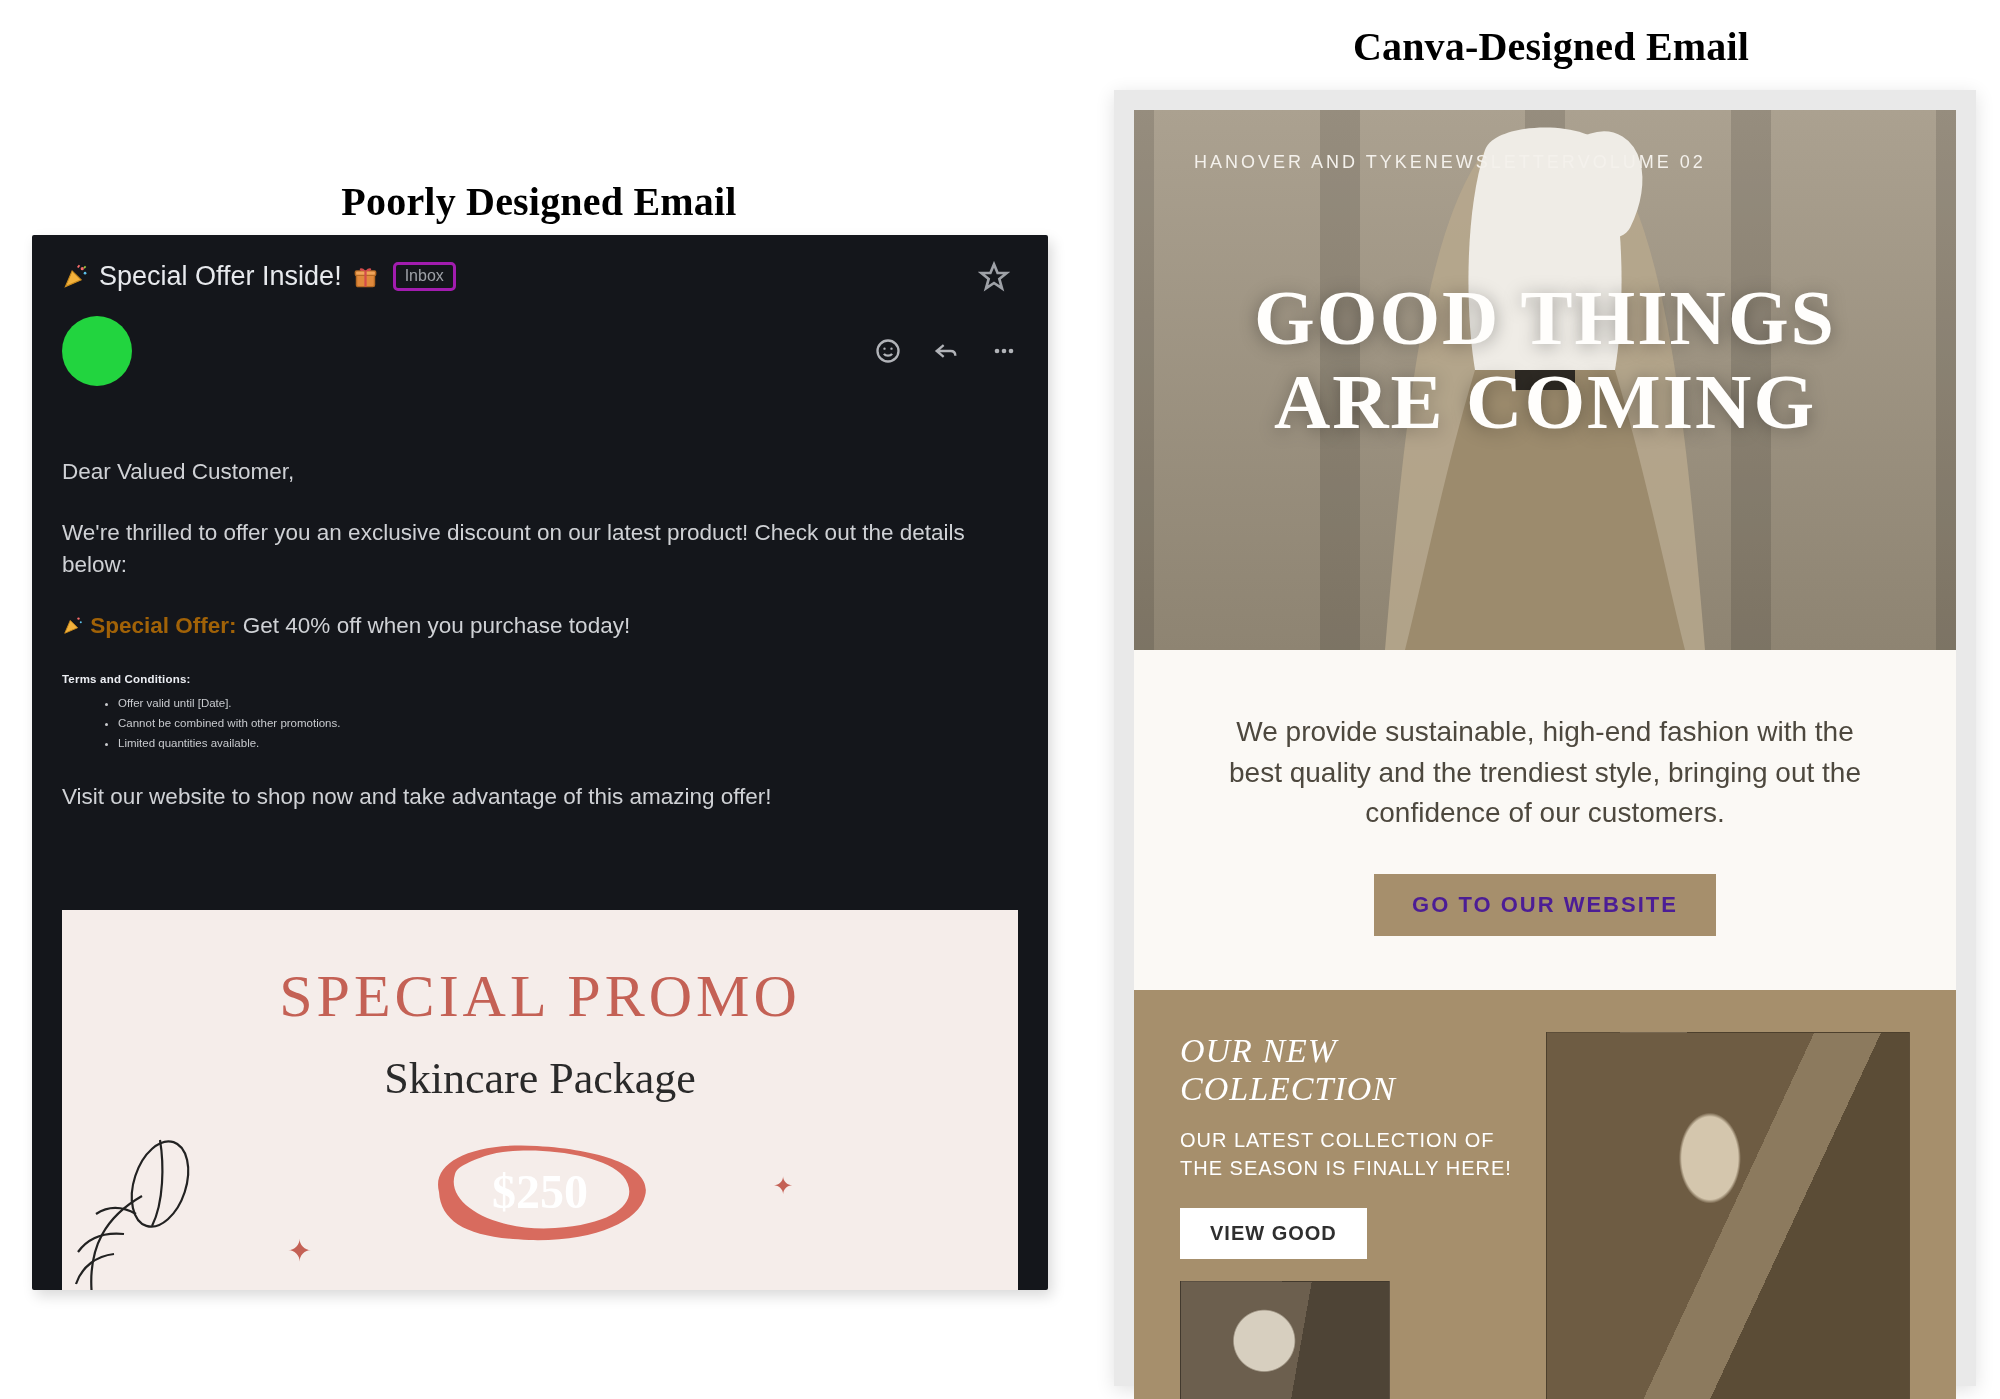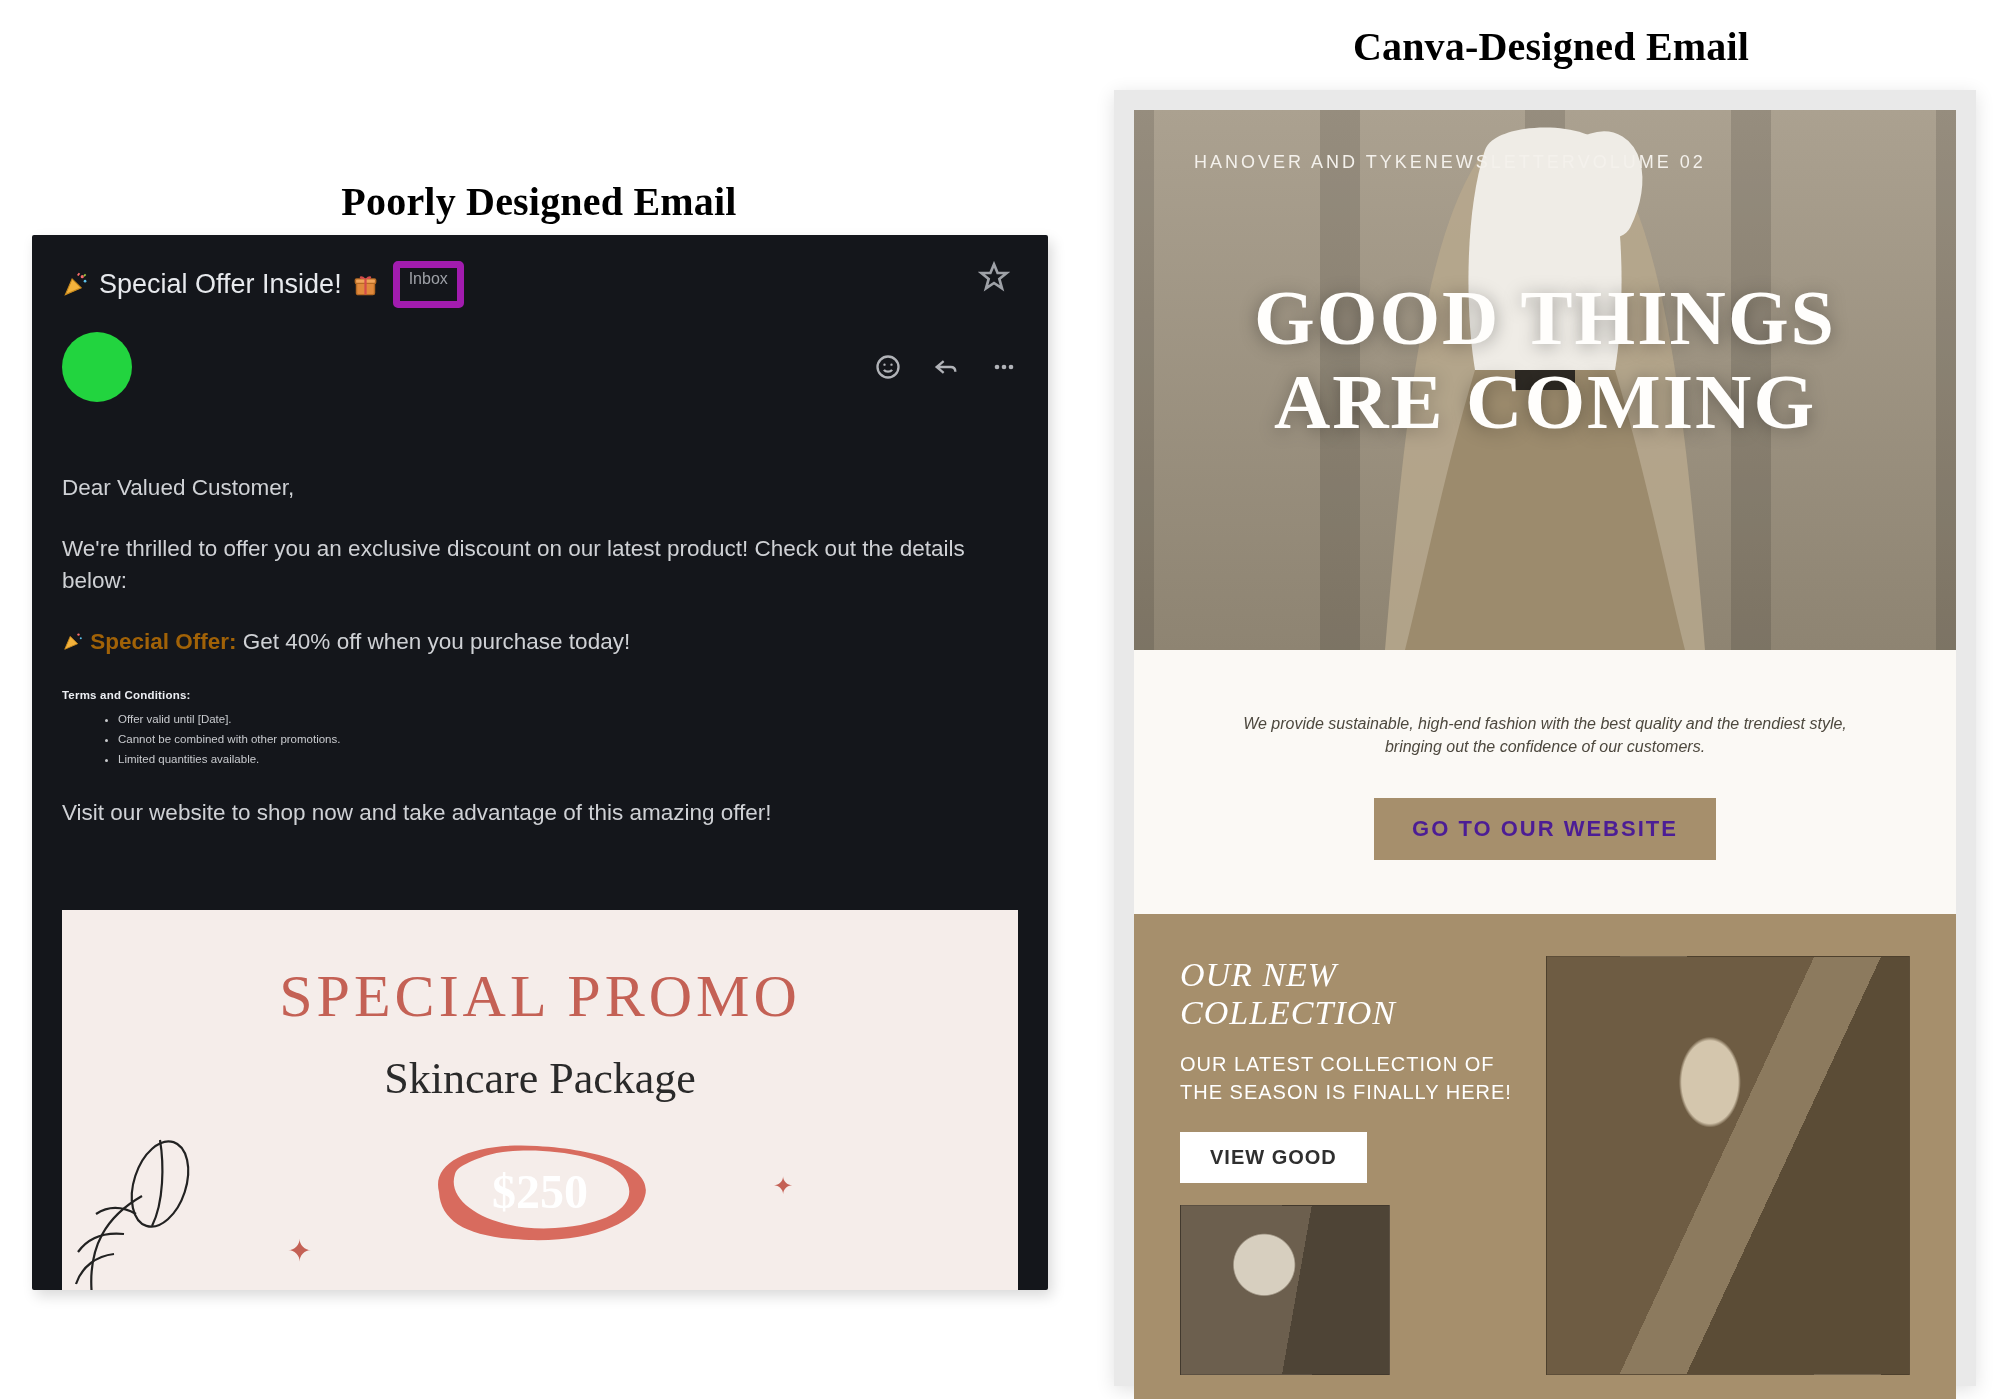--- a/index.html
+++ b/index.html
@@ -44,23 +44,23 @@
     display: flex;
     align-items: center;
     gap: 10px;
     font-size: 27px;
     color: #e7e9ed;
   }
   .subject-row svg { width: 27px; height: 27px; }
   .inbox-badge {
     font-size: 16px;
     color: #9ea1a7;
-    border: 7px solid #a21caf;
+    border: 3px solid #a21caf;
     border-radius: 5px;
-    padding: 2px 9px 13px;
+    padding: 2px 9px 3px;
     margin-left: 4px;
   }
   .star-icon {
     position: absolute;
     top: 26px;
     right: 38px;
     width: 32px;
     height: 32px;
     stroke: #9ea1a7;
     fill: none;
@@ -234,23 +234,22 @@
   .hero-headline .l2 { font-size: 78px; font-weight: 600; margin-top: -6px; }
 
   .mid-block {
     background: #fbf9f5;
     padding: 62px 80px 54px;
     text-align: center;
     font-family: Arial, sans-serif;
     color: #4d483e;
   }
   .mid-copy {
-    font-size: 16px;
+    font-size: 28px;
     line-height: 1.45;
-    font-style: italic;
   }
   .cta-primary {
     display: inline-block;
     margin-top: 40px;
     background: #a68f6c;
     color: #4c1d95;
     font-size: 22px;
     font-weight: 700;
     letter-spacing: 2px;
     padding: 18px 38px;

